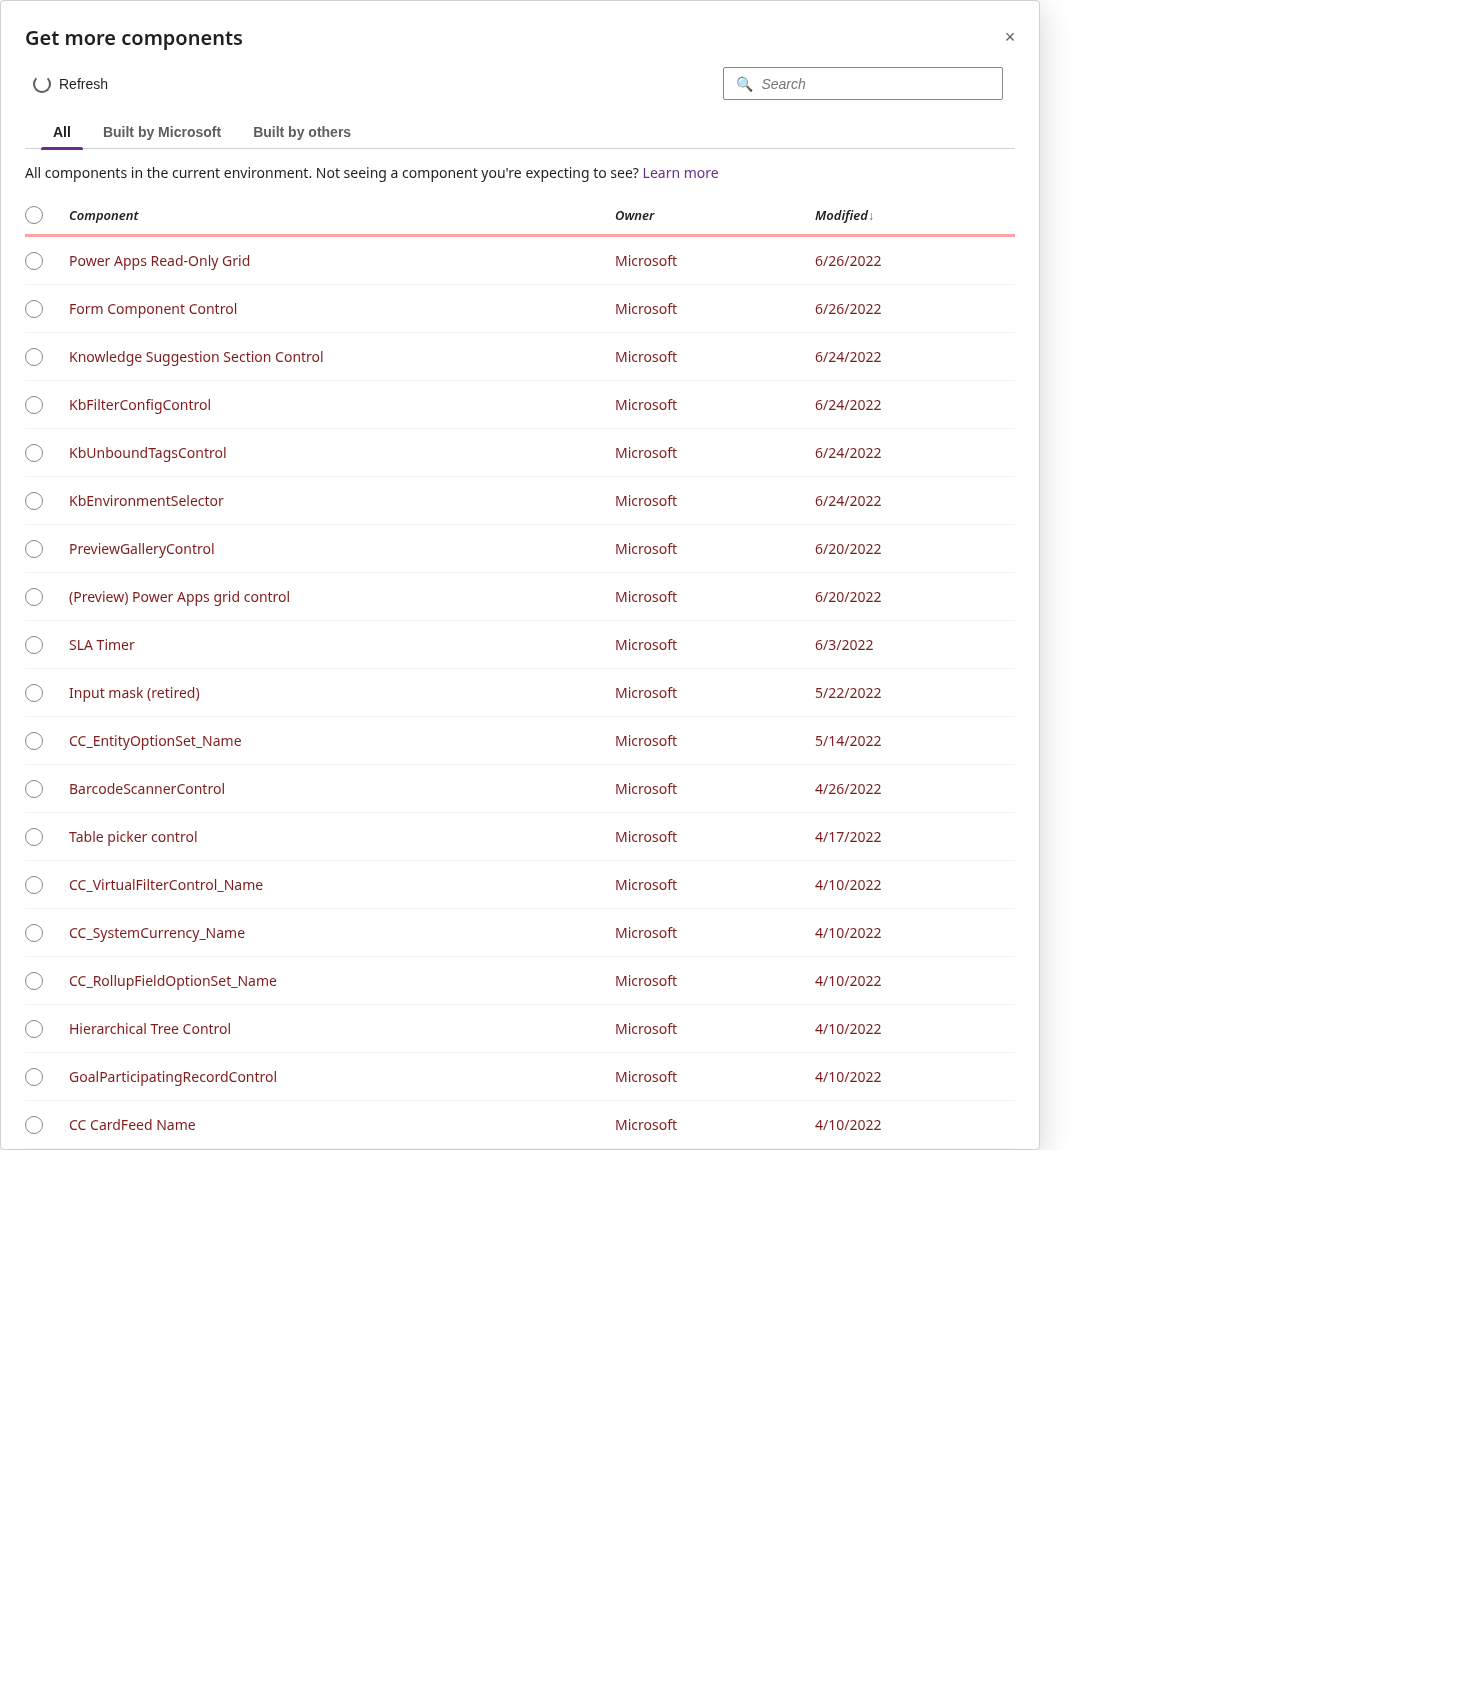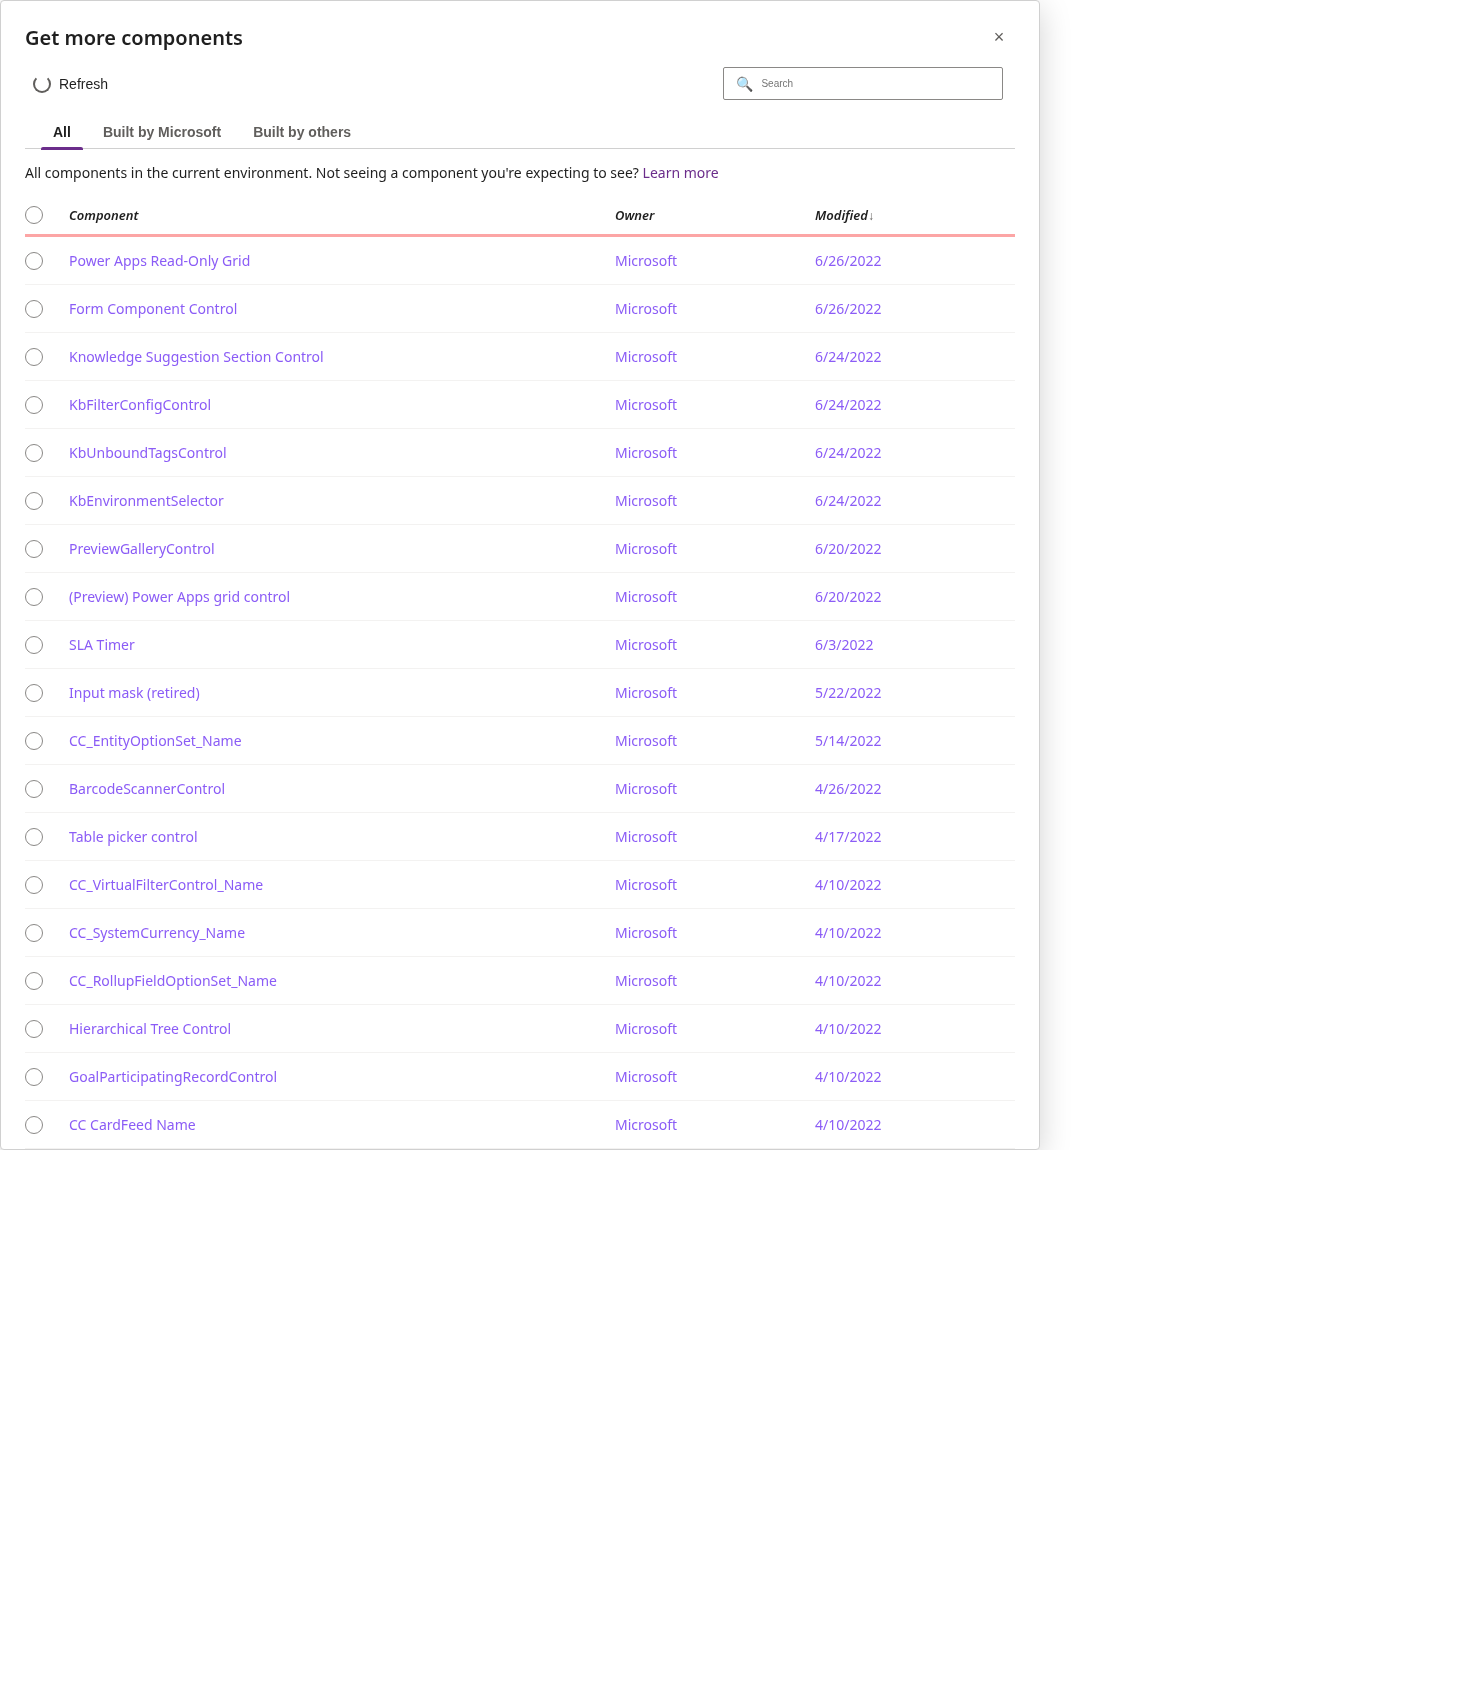--- a/index.html
+++ b/index.html
@@ -16,21 +16,21 @@
       border: 1px solid #d0d0d0;
       border-radius: 4px;
       box-shadow: 0 8px 32px rgba(0,0,0,0.18);
       padding: 0;
       position: relative;
     }
     .dialog-header {
       display: flex;
       align-items: center;
       justify-content: space-between;
-      padding: 20px 24px 0 24px;
+      padding: 20px 13px 0 24px;
     }
     .dialog-title {
       font-size: 20px;
       font-weight: 600;
       color: #1f1f1f;
     }
     .close-btn {
       background: none;
       border: none;
       cursor: pointer;
@@ -78,24 +78,25 @@
       width: 280px;
       gap: 8px;
     }
     .search-icon {
       color: #605e5c;
       font-size: 14px;
     }
     .search-input {
       border: none;
       outline: none;
-      font-size: 10px;
+      font-size: 14px;
       color: #1f1f1f;
       width: 100%;
       background: transparent;
+      font-style: italic;
     }
     .tabs {
       display: flex;
       align-items: flex-end;
       padding: 16px 24px 0 40px;
       border-bottom: none;
       gap: 0;
     }
     .tab {
       padding: 8px 12px;
@@ -183,21 +184,21 @@
     }
     .header-checkbox {
       width: 18px;
       height: 18px;
       border: 1.5px solid #8a8886;
       border-radius: 50%;
       cursor: pointer;
     }
     .cell-text {
       font-size: 14px;
-      color: #8b5cf6;
+      color: #7f1d1d;
     }
   </style>
 </head>
 <body>
 
 <div class="dialog">
 
   <div class="dialog-header">
     <span class="dialog-title">Get more components</span>
     <button class="close-btn">×</button>

